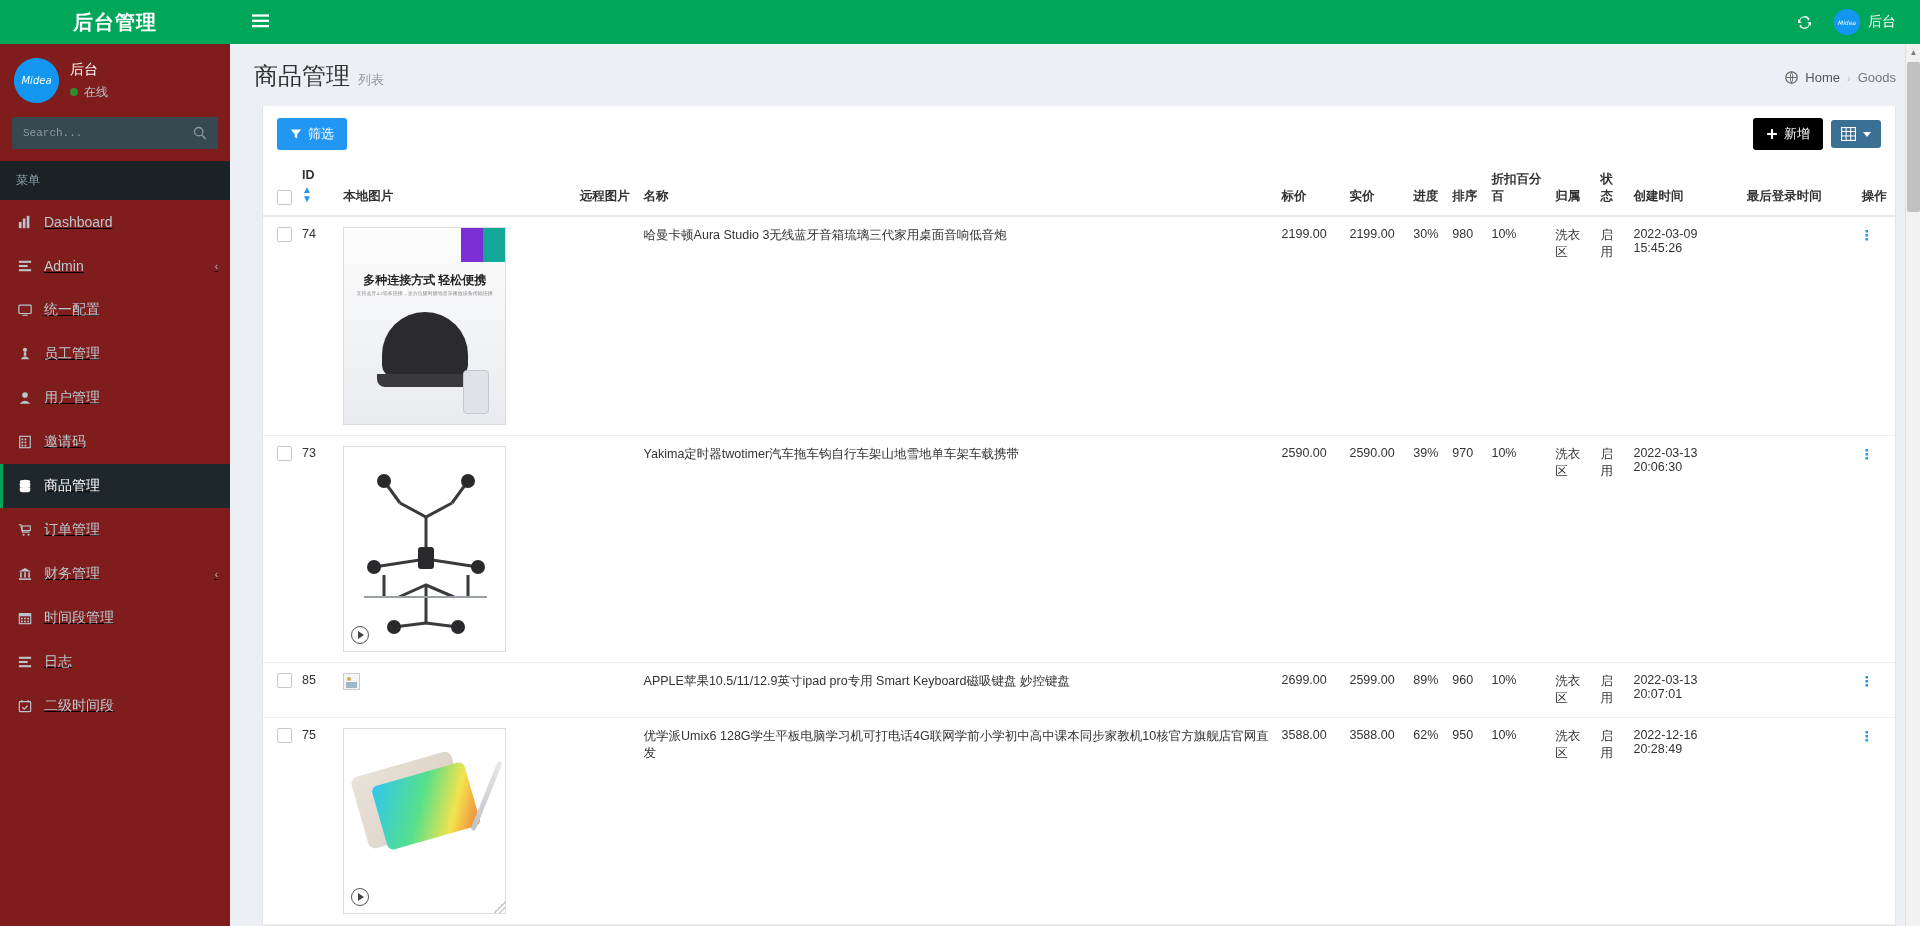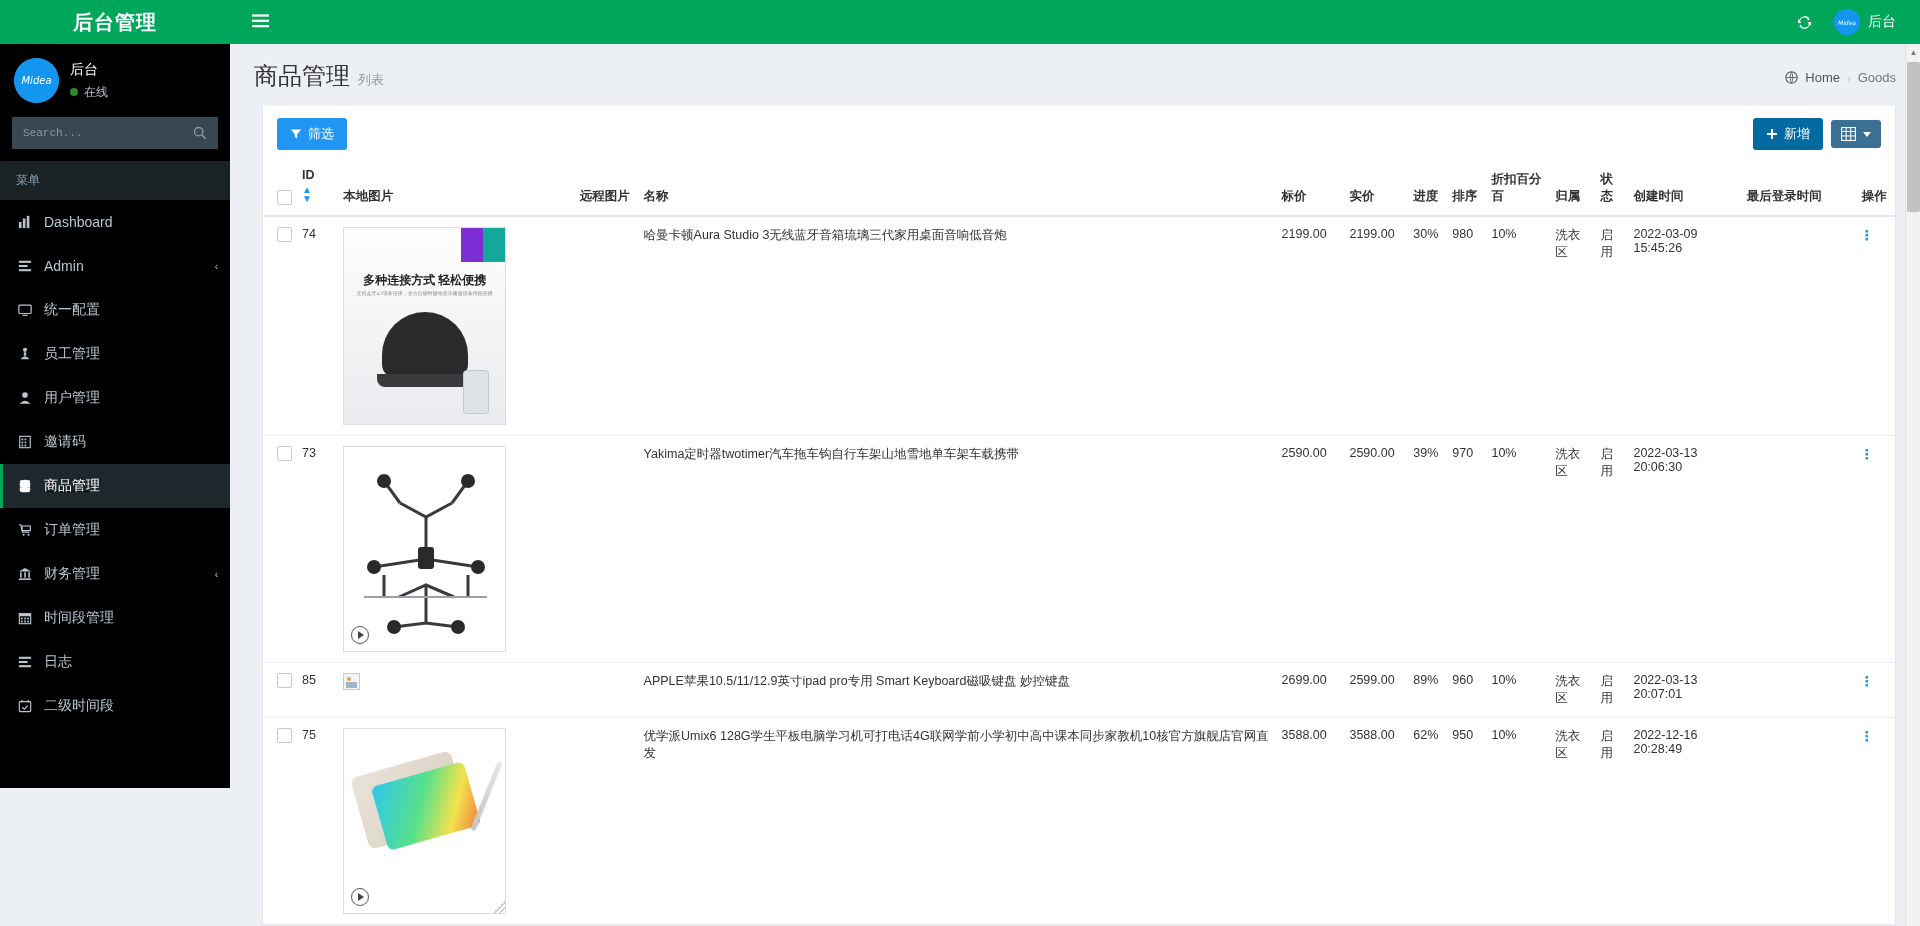--- a/index.html
+++ b/index.html
@@ -6,22 +6,22 @@
   html, body {
     width: 1920px; height: 926px;
     overflow: hidden;
     font-family: "Liberation Sans", "DejaVu Sans", sans-serif;
     background: #eceff3;
   }
   .app { display: flex; width: 1920px; height: 926px; }
 
   
   .sidebar {
-    width: 230px; min-width: 230px; height: 788px;
-    background: #000000;
+    width: 230px; min-width: 230px; height: 926px;
+    background: #7f1d1d;
     display: flex; flex-direction: column;
   }
   .brand {
     height: 44px; background: #00a65a;
     display: flex; align-items: center; justify-content: center;
     color: #fff; font-size: 20px; font-weight: bold;
     letter-spacing: 1px;
   }
   .profile {
     display: flex; align-items: center;
@@ -137,21 +137,21 @@
     display: flex; align-items: center;
     padding: 12px 14px 10px 14px;
   }
   .btn {
     border: none; cursor: pointer; font-size: 13px;
     padding: 7px 13px; color: #fff; border-radius: 3px;
     display: inline-flex; align-items: center; gap: 6px;
     font-family: "Liberation Sans", sans-serif;
   }
   .btn-filter { background: #2196f3; }
-  .btn-add { background: #0369a1; }
+  .btn-add { background: #000000; }
   .btn-cols {
     background: #3c6f94; color: #fff; padding: 7px 10px;
     display: inline-flex; align-items: center; gap: 7px; border-radius: 3px;
     cursor: pointer; font-size: 13px; border: none;
   }
   .toolbar-right { margin-left: auto; display: flex; gap: 8px; align-items: center; }
   .caret { border-left: 4px solid transparent; border-right: 4px solid transparent; border-top: 5px solid #fff; display: inline-block; }
 
   
   .table-wrap { overflow: hidden; }

